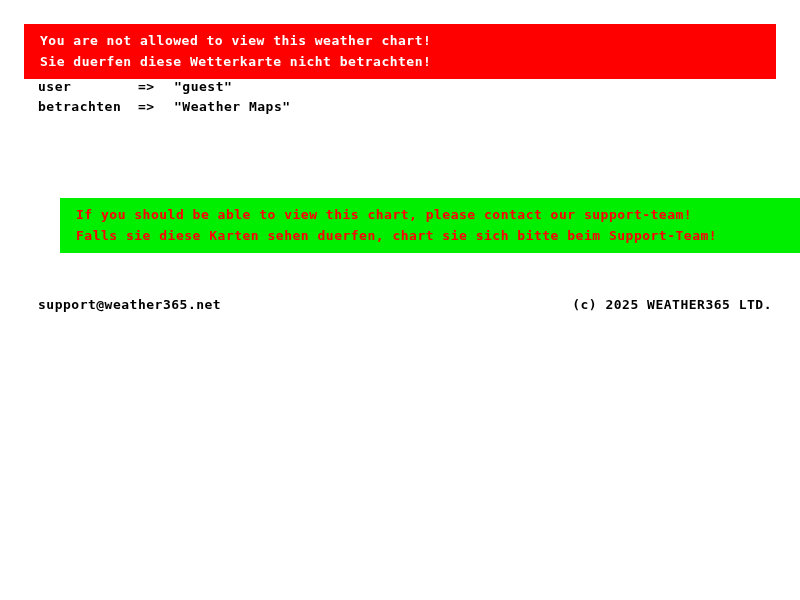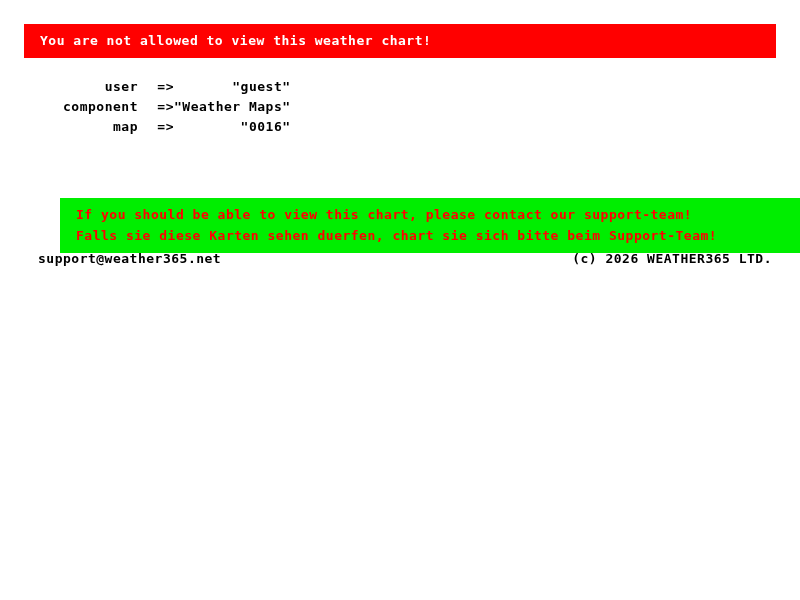--- a/index.html
+++ b/index.html
@@ -50,74 +50,70 @@
     top: 80px;
     border-collapse: collapse;
     font-weight: bold;
     letter-spacing: 0.5px;
   }
   .params td {
     padding: 0 0 7px 0;
     line-height: 13px;
     white-space: pre;
     vertical-align: top;
-    text-align: right;
   }
   .params td.key {
     width: 100px;
   }
   .params td.arrow {
     width: 36px;
   }
   .footer {
     position: absolute;
     left: 38px;
     top: 251px;
     width: 734px;
     display: flex;
     justify-content: space-between;
     font-weight: bold;
     letter-spacing: 0.5px;
   }
   .footer span {
     white-space: pre;
+    margin-top: 46px;
   }
 </style>
 </head>
 <body>
 
 <div class="page">
 
   <div class="banner banner-error">
     <div>You are not allowed to view this weather chart!</div>
+    <div>Sie duerfen diese Wetterkarte nicht betrachten!</div>
   </div>
 
   <table class="params">
     <tbody>
       <tr>
         <td class="key">user</td>
         <td class="arrow">=&gt;</td>
         <td class="value">"guest"</td>
       </tr>
       <tr>
-        <td class="key">component</td>
+        <td class="key">betrachten</td>
         <td class="arrow">=&gt;</td>
         <td class="value">"Weather Maps"</td>
-      </tr>
-      <tr>
-        <td class="key">map</td>
-        <td class="arrow">=&gt;</td>
-        <td class="value">"0016"</td>
       </tr>
     </tbody>
   </table>
 
   <div class="banner banner-ok">
     <div>If you should be able to view this chart, please contact our support-team!</div>
     <div>Falls sie diese Karten sehen duerfen, chart sie sich bitte beim Support-Team!</div>
   </div>
 
   <div class="footer">
     <span>support@weather365.net</span>
-    <span>(c) 2026 WEATHER365 LTD.</span>
+    <span>(c) 2025 WEATHER365 LTD.</span>
   </div>
 
 </div>
 
 </body></html>

